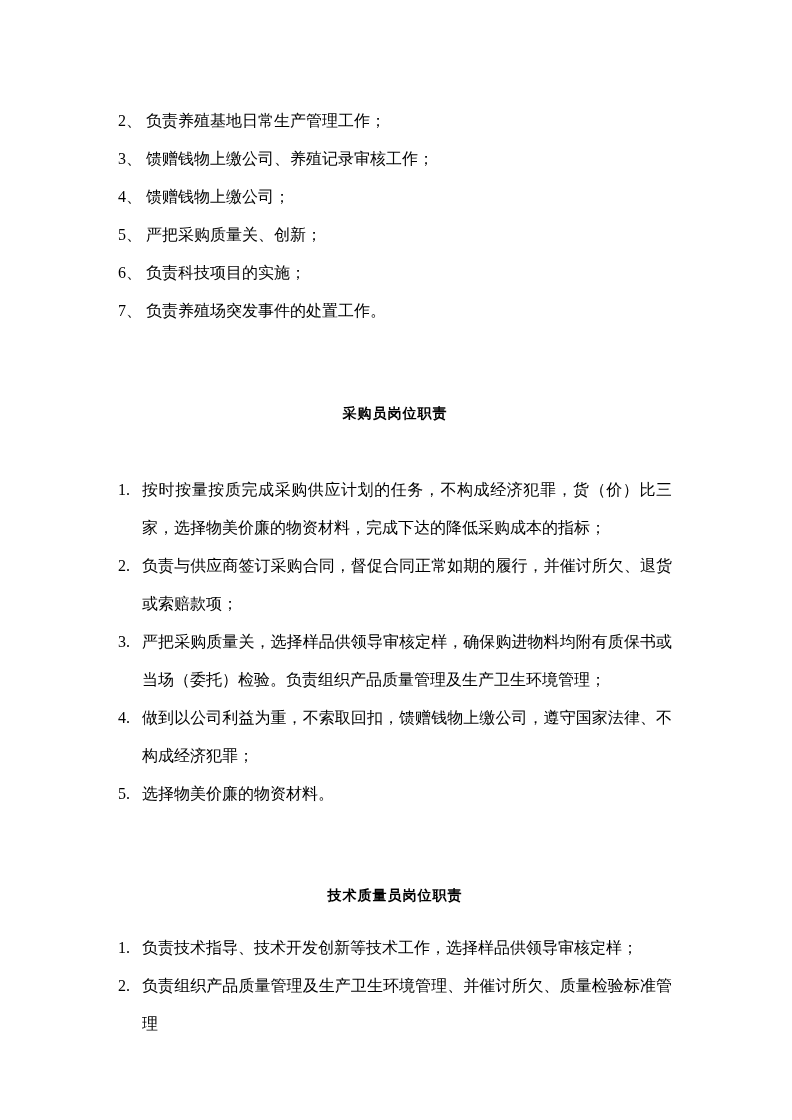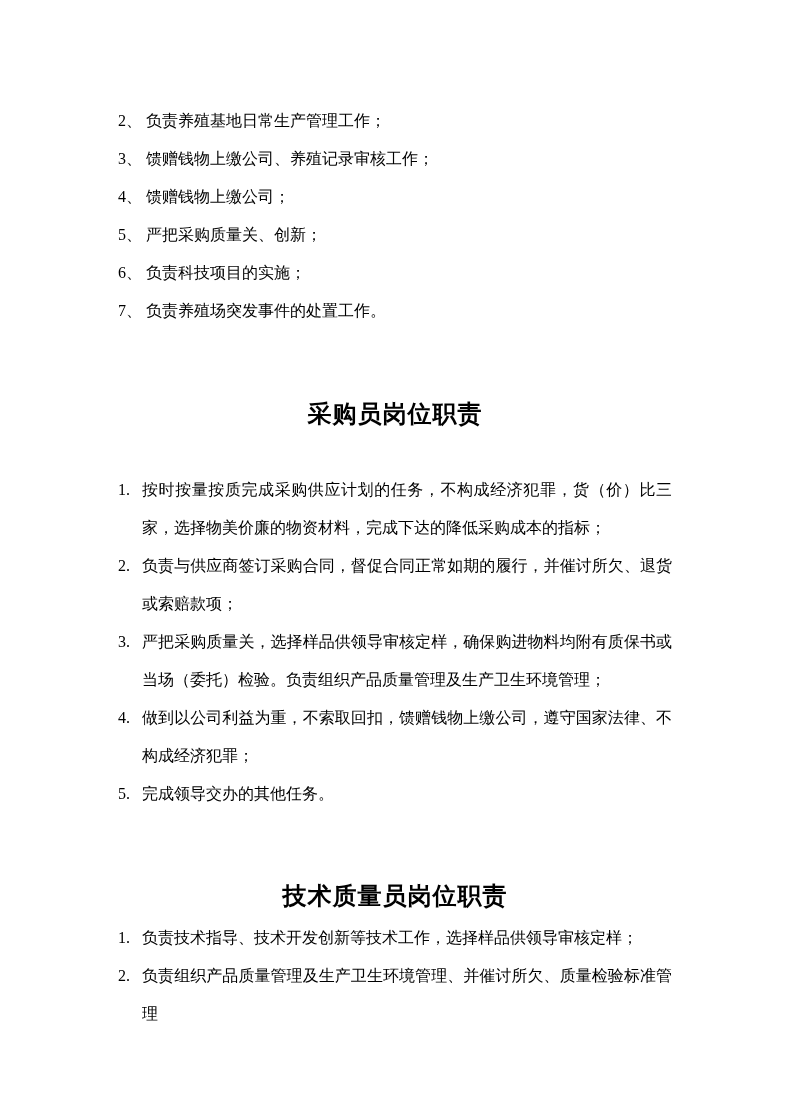--- a/index.html
+++ b/index.html
@@ -35,32 +35,32 @@
   .li.num .marker {
     flex: 0 0 24px;
   }
   .li .text {
     flex: 1;
     text-align: justify;
   }
   .section-title {
     margin: 0;
     text-align: center;
-    font-size: 24px;
+    font-size: 14px;
     font-weight: bold;
     line-height: 38px;
     letter-spacing: 1px;
   }
   #title-purchaser {
     margin-top: 65px;
     margin-bottom: 38px;
   }
   #title-tech {
     margin-top: 64px;
-    margin-bottom: 4px;
+    margin-bottom: 14px;
   }
 </style>
 </head>
 <body>
 
 <div class="page">
 
   <div class="doc-list">
     <div class="li">
       <span class="marker">2、</span>
@@ -102,21 +102,21 @@
     <div class="li num">
       <span class="marker">3.</span>
       <span class="text">严把采购质量关，选择样品供领导审核定样，确保购进物料均附有质保书或当场（委托）检验。负责组织产品质量管理及生产卫生环境管理；</span>
     </div>
     <div class="li num">
       <span class="marker">4.</span>
       <span class="text">做到以公司利益为重，不索取回扣，馈赠钱物上缴公司，遵守国家法律、不构成经济犯罪；</span>
     </div>
     <div class="li num">
       <span class="marker">5.</span>
-      <span class="text">完成领导交办的其他任务。</span>
+      <span class="text">选择物美价廉的物资材料。</span>
     </div>
   </div>
 
   <h2 class="section-title" id="title-tech">技术质量员岗位职责</h2>
 
   <div class="doc-list">
     <div class="li num">
       <span class="marker">1.</span>
       <span class="text">负责技术指导、技术开发创新等技术工作，选择样品供领导审核定样；</span>
     </div>

